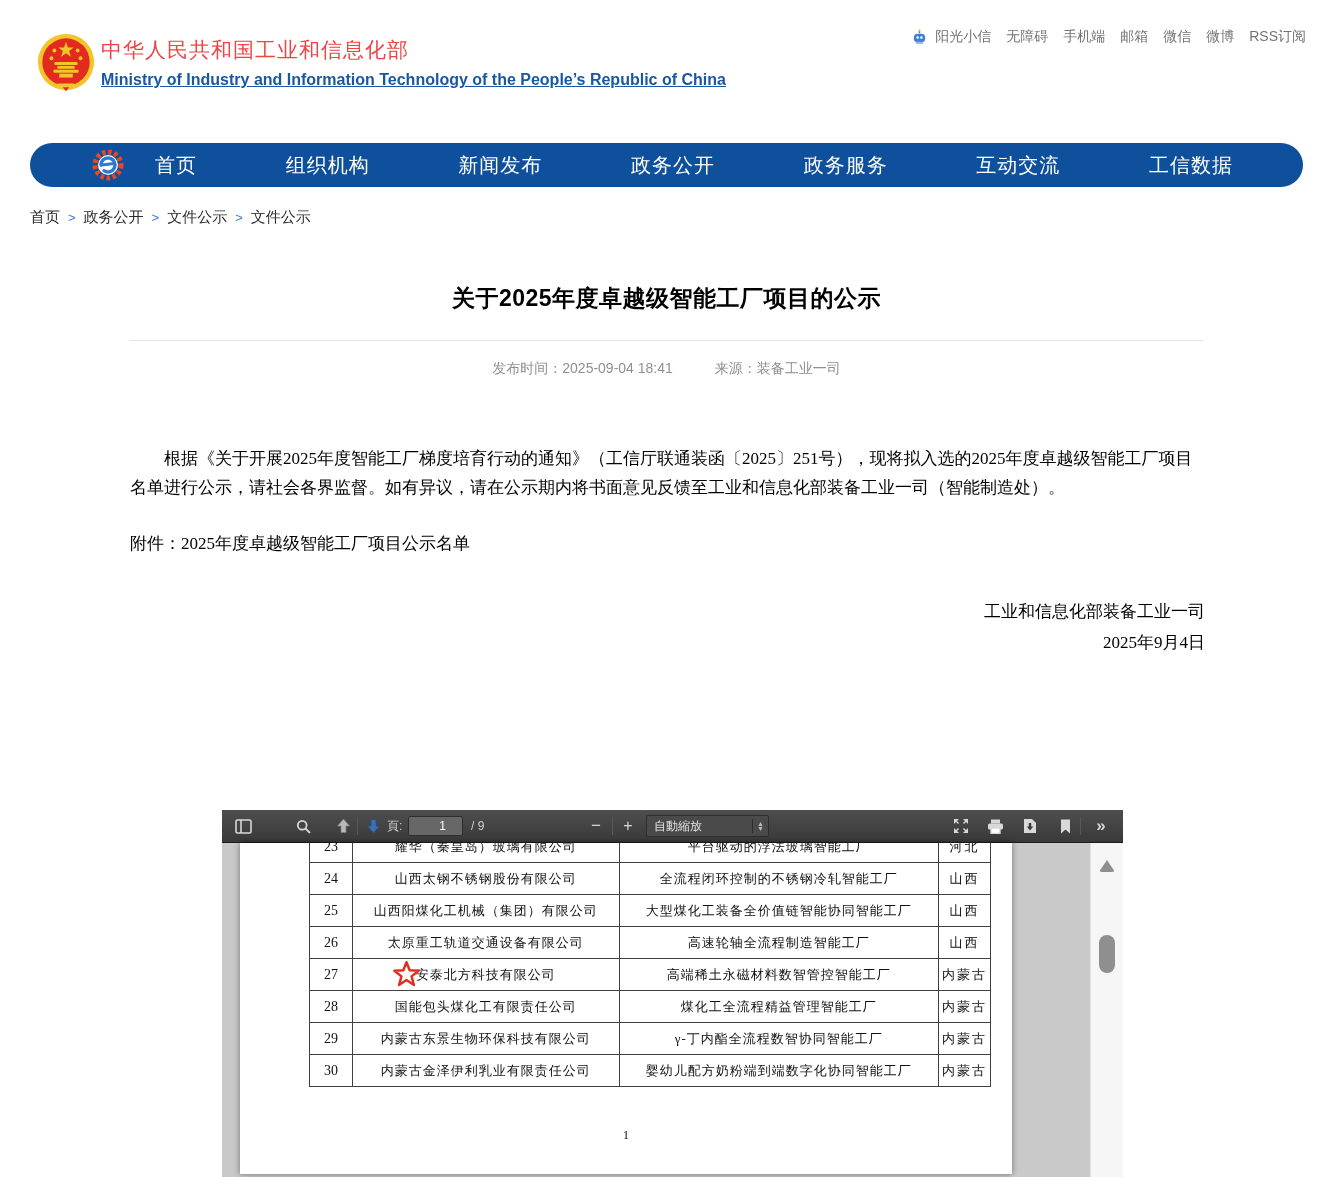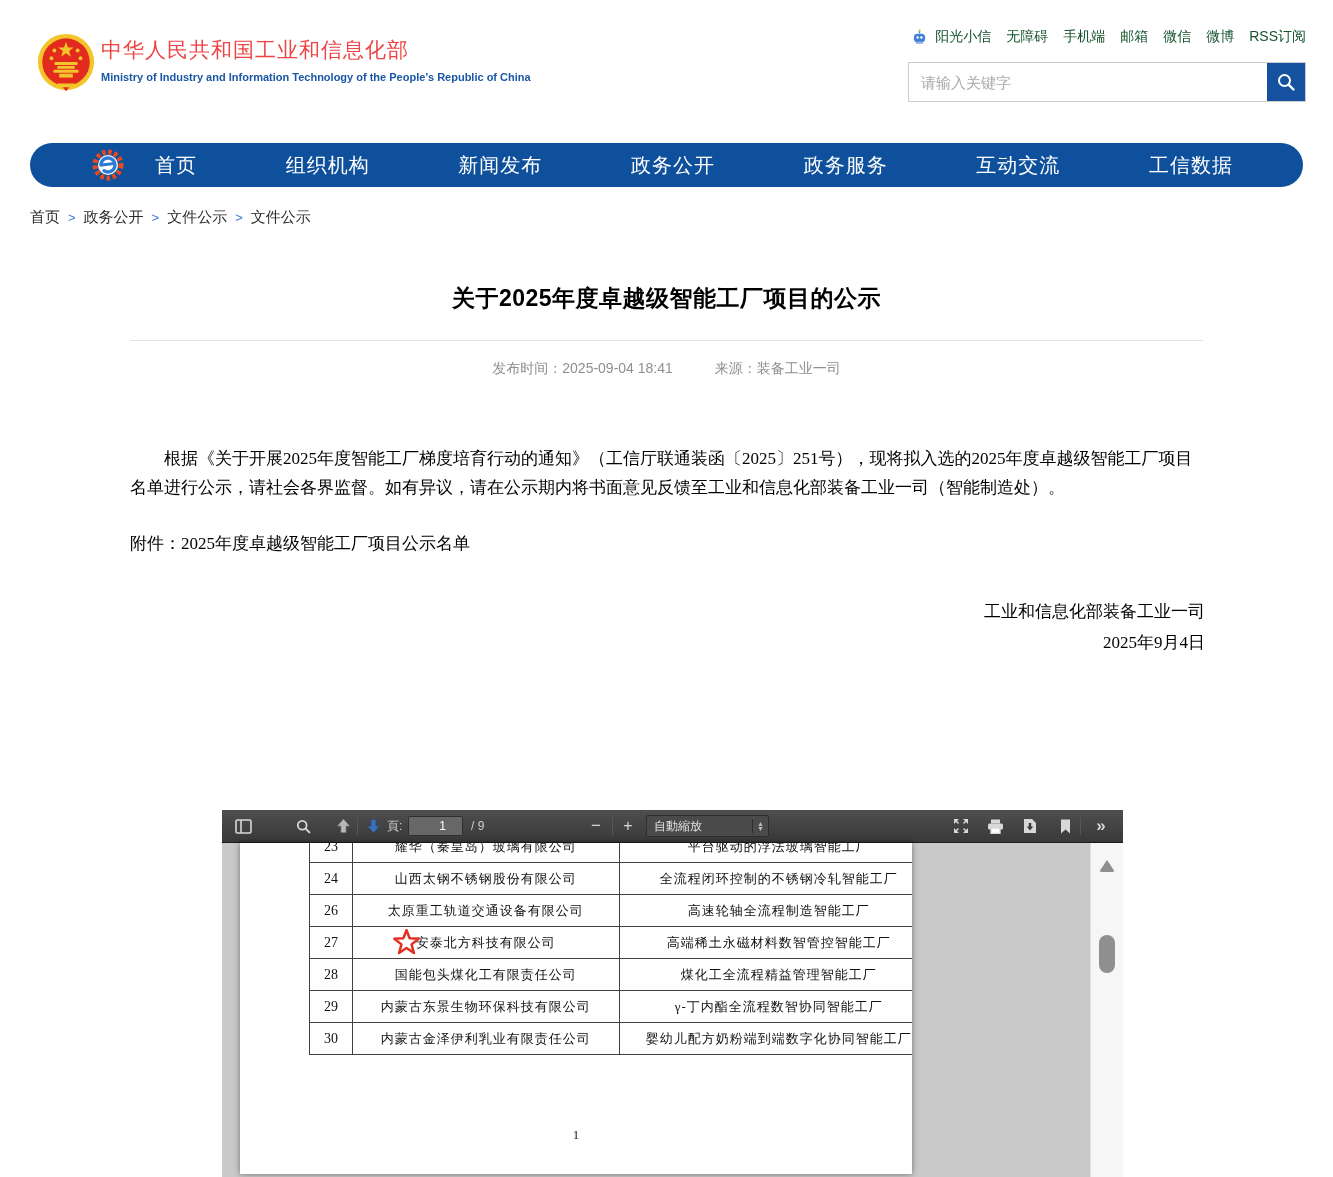--- a/index.html
+++ b/index.html
@@ -4,23 +4,23 @@
 <style>
   * { margin:0; padding:0; box-sizing:border-box; }
   html,body { width:1333px; background:#fff; font-family:"Liberation Sans","DejaVu Sans",sans-serif; }
   body { position:relative; height:1177px; overflow:hidden; }
 
   
   .site-header { position:relative; height:130px; background:#fff; }
   .emblem { position:absolute; left:35px; top:32px; width:62px; height:64px; }
   .site-title-block { position:absolute; left:101px; top:36px; }
   .site-title { font-size:21px; font-weight:normal; color:#ef4444; letter-spacing:1px; }
-  .site-subtitle { margin-top:7px; font-size:11px; color:#1a57a5; font-weight:bold; }
+  .site-subtitle { margin-top:7px; font-size:16px; color:#1a57a5; font-weight:bold;text-decoration:underline; }
   .header-right { position:absolute; right:27px; top:28px; width:398px; }
-  .quick-links { display:flex; align-items:center; justify-content:flex-end; gap:15px; font-size:14px; color:#14532d; }
+  .quick-links { display:flex; align-items:center; justify-content:flex-end; gap:15px; font-size:14px; color:#737373; }
   .quick-links .ql-item { cursor:pointer; white-space:nowrap; }
   .ql-robot { width:17px; height:17px; margin-right:-8px; }
   .search-row { margin-top:16px; display:flex; height:40px; border:1px solid #ccc; }
   .search-input { flex:1; border:0; outline:0; padding-left:12px; font-size:15px; color:#333; }
   .search-input::placeholder { color:#a9a9a9; }
   .search-btn { width:38px; height:38px; background:#15519f; border:0; display:flex; align-items:center; justify-content:center; cursor:pointer; }
 
   
   .main-nav { position:relative; margin:13px 30px 0 30px; height:44px; background:#0f509c; border-radius:22px; display:flex; align-items:center; }
   .nav-logo { position:absolute; left:62px; top:6px; width:32px; height:32px; }
@@ -52,21 +52,21 @@
   .tb-sep { position:absolute; top:7px; width:1px; height:18px; background:#242424; border-right:1px solid #575757; }
   .tb-label { position:absolute; top:0; height:32px; display:flex; align-items:center; font-size:12px; color:#cfcfcf; }
   .page-input { position:absolute; left:186px; top:6px; width:55px; height:20px; background:#676767; border:1px solid #2e2e2e; border-radius:2px; color:#fff; font-size:12px; text-align:right; padding-right:16px; outline:0; }
   .zoom-select { position:absolute; left:424px; top:5px; width:123px; height:22px; background:#4a4a4a; border:1px solid #2e2e2e; border-radius:2px; display:flex; align-items:center; cursor:pointer; }
   .zoom-select .zs-text { flex:1; font-size:12px; color:#e2e2e2; padding-left:7px; }
   .zoom-select .zs-split { width:1px; height:14px; background:#2e2e2e; }
   .zoom-select .zs-spin { width:15px; display:flex; flex-direction:column; align-items:center; line-height:5px; font-size:7px; color:#bdbdbd; }
   .chevrons { font-size:17px; font-weight:bold; color:#d8d8d8; letter-spacing:-2px; }
 
   .pdf-body { position:relative; height:334px; }
-  .pdf-page { position:absolute; left:18px; top:0; width:672px; height:331px; background:#fff; box-shadow:0 0 6px rgba(0,0,0,.45); overflow:hidden; }
+  .pdf-page { position:absolute; left:18px; top:0; width:772px; height:331px; background:#fff; box-shadow:0 0 6px rgba(0,0,0,.45); overflow:hidden; }
   .pdf-scroll { position:absolute; right:0; top:0; width:33px; height:334px; background:#f6f6f6; border-left:1px solid #e0e0e0; }
   .scroll-up { position:absolute; left:8px; top:17px; width:0; height:0; border-left:8px solid transparent; border-right:8px solid transparent; border-bottom:12px solid #8f8f8f; border-radius:3px; cursor:pointer; }
   .scroll-thumb { position:absolute; left:8px; top:92px; width:16px; height:38px; background:#8f8f8f; border-radius:8px; cursor:pointer; }
 
   .doc-table { position:absolute; left:69px; top:-13px; width:682px; border-collapse:collapse; font-family:"Liberation Serif","DejaVu Serif",serif; }
   .doc-table td { border:1px solid #404040; height:32px; text-align:center; font-size:13px; color:#111; letter-spacing:1px; }
   .doc-table .col-no { width:43px; font-size:14px; letter-spacing:0; }
   .doc-table .col-company { width:267px; position:relative; }
   .doc-table .col-project { width:320px; }
   .doc-table .col-prov { width:52px; letter-spacing:2px; }
@@ -108,29 +108,20 @@
         <rect x="5" y="13.5" width="8" height="2.5" rx="1.2" fill="#9db9e0"></rect>
       </svg>
       <span class="ql-item">阳光小信</span>
       <span class="ql-item">无障碍</span>
       <span class="ql-item">手机端</span>
       <span class="ql-item">邮箱</span>
       <span class="ql-item">微信</span>
       <span class="ql-item">微博</span>
       <span class="ql-item">RSS订阅</span>
     </div>
-    <div class="search-row">
-      <input class="search-input" placeholder="请输入关键字" style="">
-      <button class="search-btn">
-        <svg width="20" height="20" viewBox="0 0 20 20">
-          <circle cx="8.5" cy="8.5" r="5.5" fill="none" stroke="#fff" stroke-width="2"></circle>
-          <line x1="12.8" y1="12.8" x2="17.5" y2="17.5" stroke="#fff" stroke-width="2.4" stroke-linecap="round"></line>
-        </svg>
-      </button>
-    </div>
   </div>
 </div>
 
 <div class="main-nav">
   <svg class="nav-logo" viewBox="0 0 32 32">
     <circle cx="16" cy="16" r="13" fill="none" stroke="#e8491f" stroke-width="5" stroke-dasharray="3.5 2.6"></circle>
     <circle cx="16" cy="16" r="10" fill="#fff"></circle>
     <path d="M9 16 a7 7 0 1 1 3 5.7" fill="none" stroke="#2a7bd4" stroke-width="3.4" stroke-linecap="round"></path>
     <line x1="9.5" y1="16" x2="22.5" y2="14.5" stroke="#2a7bd4" stroke-width="3" stroke-linecap="round"></line>
   </svg>
@@ -255,20 +246,26 @@
           <td class="col-project">平台驱动的浮法玻璃智能工厂</td>
           <td class="col-prov">河北</td>
         </tr>
         <tr>
           <td class="col-no">24</td>
           <td class="col-company">山西太钢不锈钢股份有限公司</td>
           <td class="col-project">全流程闭环控制的不锈钢冷轧智能工厂</td>
           <td class="col-prov">山西</td>
         </tr>
         <tr>
+          <td class="col-no">25</td>
+          <td class="col-company">山西阳煤化工机械（集团）有限公司</td>
+          <td class="col-project">大型煤化工装备全价值链智能协同智能工厂</td>
+          <td class="col-prov">山西</td>
+        </tr>
+        <tr>
           <td class="col-no">26</td>
           <td class="col-company">太原重工轨道交通设备有限公司</td>
           <td class="col-project">高速轮轴全流程制造智能工厂</td>
           <td class="col-prov">山西</td>
         </tr>
         <tr>
           <td class="col-no">27</td>
           <td class="col-company">
             <svg class="star-marker" width="27" height="26" viewBox="0 0 24 23">
               <polygon points="12,1 14.8,8.2 22.8,8.6 16.5,13.6 18.6,21.3 12,16.9 5.4,21.3 7.5,13.6 1.2,8.6 9.2,8.2" fill="#fff" stroke="#e03021" stroke-width="2.2" stroke-linejoin="round"></polygon>

